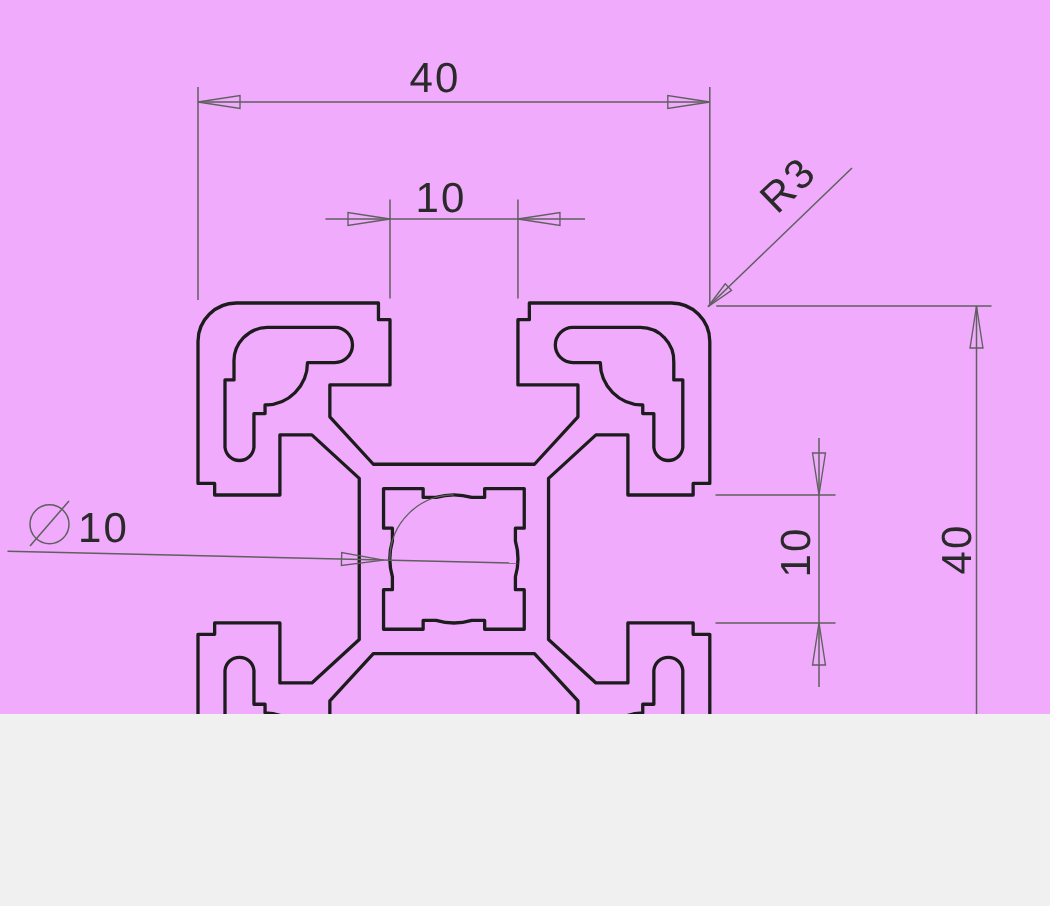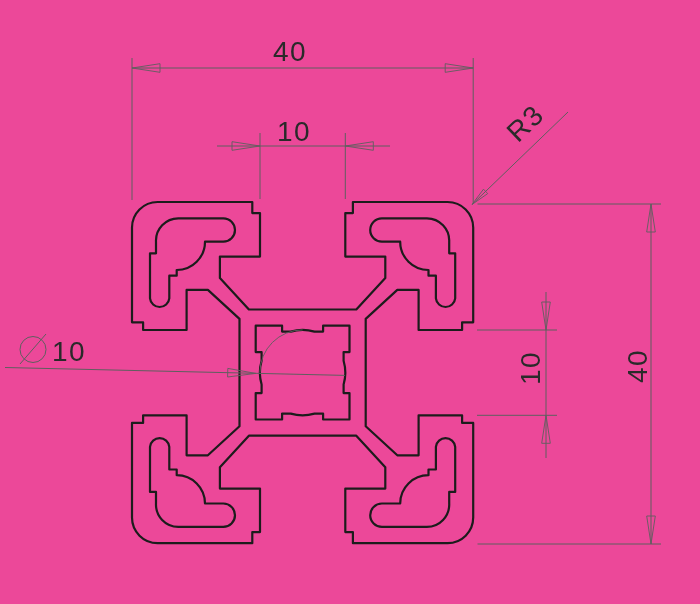--- a/index.html
+++ b/index.html
@@ -1,19 +1,19 @@
 <!DOCTYPE html>
 <html><head>
 <meta charset="utf-8">
 <style>
   html, body { margin: 0; padding: 0; }
   body { background: #f0f0f0; }
   .canvas-wrap {
-    width: 700px; height: 604px;
-    background: #ec4899;
+    width: 700px; height: 476px;
+    background: #f0abfc;
     position: relative;
     overflow: hidden;
   }
   svg { display: block; }
   .profile-geom { fill: none; stroke-width: 2.2; stroke-linejoin: round; }
   .dim-geom { fill: none; stroke-width: 1; }
   .thin-ref { fill: none; stroke-width: 0.9; }
   .arrowhead { fill: none; stroke-width: 0.9; stroke-linejoin: miter; }
   .dim-text {
     font-family: "Liberation Sans", "DejaVu Sans", sans-serif;

